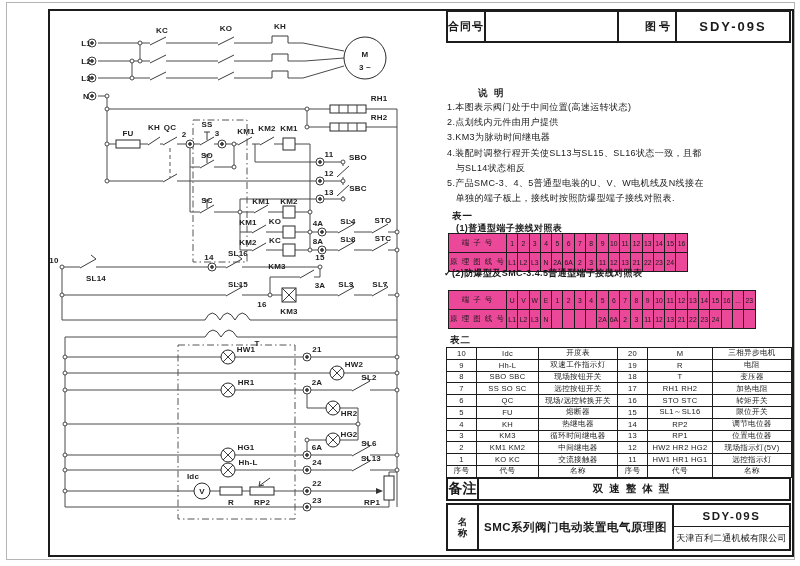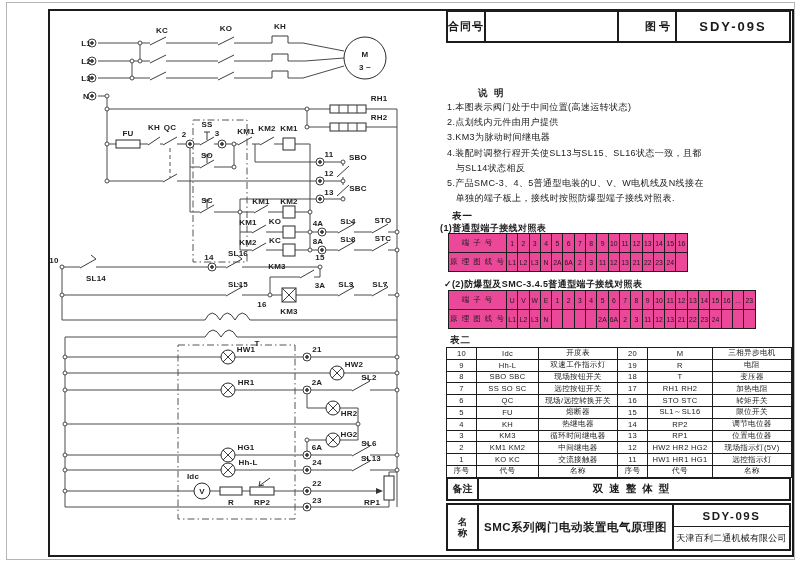--- a/index.html
+++ b/index.html
@@ -29,21 +29,21 @@
       display:flex;align-items:center;justify-content:center;font-size:6.8px;overflow:hidden;}
   
   .t2{position:absolute;left:446px;top:347px;width:345px;background:#fff;border-top:1.5px solid #1c1c1c;border-left:1.5px solid #1c1c1c;}
   .t2row{display:flex;height:11.8px;}
   .t2c{box-sizing:border-box;border-right:1px solid #1c1c1c;border-bottom:1px solid #1c1c1c;
        display:flex;align-items:center;justify-content:center;font-size:7.6px;white-space:nowrap;overflow:hidden;letter-spacing:0.3px;}
   .c0{width:30px;}.c1{width:62px;}.c2{width:79px;}.c3{width:30px;}.c4{width:65px;}.c5{width:79px;}
   .t2row:last-child .t2c{border-bottom:1.5px solid #1c1c1c;}
   
   .remark{position:absolute;left:446px;top:477px;width:345px;height:24px;box-sizing:border-box;border:2px solid #1c1c1c;display:flex;background:#fff;}
-  .remark .rl{box-sizing:border-box;width:31px;border-right:2px solid #1c1c1c;display:flex;align-items:center;justify-content:center;font-size:10px;font-weight:700;}
+  .remark .rl{box-sizing:border-box;width:31px;border-right:2px solid #1c1c1c;display:flex;align-items:center;justify-content:center;font-size:14px;font-weight:700;}
   .remark .rv{flex:1;display:flex;align-items:center;justify-content:center;font-size:10.5px;font-weight:700;letter-spacing:6px;}
   .nameblk{position:absolute;left:446px;top:503px;width:345px;height:48px;box-sizing:border-box;border:2px solid #1c1c1c;display:flex;background:#fff;}
   .nameblk .nl{box-sizing:border-box;width:31px;border-right:2px solid #1c1c1c;display:flex;flex-direction:column;align-items:center;justify-content:center;font-size:9.5px;font-weight:700;line-height:11px;}
   .nameblk .nt{box-sizing:border-box;width:195px;border-right:2px solid #1c1c1c;display:flex;align-items:center;justify-content:center;font-size:11.5px;font-weight:700;letter-spacing:0.5px;white-space:nowrap;}
   .nameblk .nr{flex:1;display:flex;flex-direction:column;}
   .nameblk .nr .no{box-sizing:border-box;height:22px;border-bottom:1.5px solid #1c1c1c;display:flex;align-items:center;justify-content:center;font-size:11.5px;font-weight:700;letter-spacing:1.5px;}
   .nameblk .nr .co{flex:1;display:flex;align-items:center;justify-content:center;font-size:9px;white-space:nowrap;letter-spacing:0.2px;}
   
   #circ{position:absolute;left:0;top:0;}
   #circ text{font-family:"Liberation Sans",sans-serif;font-size:8px;font-weight:700;fill:#222;text-anchor:middle;letter-spacing:0.2px;}
@@ -326,21 +326,21 @@
     <div class="h-lab">合同号</div>
     <div class="h-val"></div>
     <div class="h-lab2">图 号</div>
     <div class="h-no">SDY-09S</div>
   </div>
 
   <div class="notes-title">说 明</div>
   <div class="notes"><div>1.本图表示阀门处于中间位置(高速运转状态)</div><div>2.点划线内元件由用户提供</div><div>3.KM3为脉动时间继电器</div><div>4.装配时调整行程开关使SL13与SL15、SL16状态一致，且都</div><div>   与SL14状态相反</div><div>5.产品SMC-3、4、5普通型电装的U、V、W电机线及N线接在</div><div>   单独的端子板上，接线时按照防爆型端子接线对照表.</div></div>
 
   <div class="tbl-label" style="left:452px;top:210px;">表一</div>
-  <div class="tbl-cap" style="left:440px;top:222px;">(1)普通型端子接线对照表</div>
+  <div class="tbl-cap" style="left:456px;top:222px;">(1)普通型端子接线对照表</div>
 
   <div class="ttable" style="left:448px;top:233px;">
     <div class="trow">
       <div class="tlbl">端 子 号</div>
       <div class="tcells">
           <div class="tc">1</div>
           <div class="tc">2</div>
           <div class="tc">3</div>
           <div class="tc">4</div>
           <div class="tc">5</div>
@@ -373,21 +373,21 @@
           <div class="tc">13</div>
           <div class="tc">21</div>
           <div class="tc">22</div>
           <div class="tc">23</div>
           <div class="tc">24</div>
           <div class="tc"></div>
         </div>
     </div>
   </div>
 
-  <div class="tbl-cap" style="left:444px;top:278px;"><span>✓</span><span>(2)防爆型及SMC-3.4.5普通型端子接线对照表</span></div>
+  <div class="tbl-cap" style="left:444px;top:267px;"><span>✓</span><span>(2)防爆型及SMC-3.4.5普通型端子接线对照表</span></div>
 
   <div class="ttable" style="left:448px;top:290px;">
     <div class="trow">
       <div class="tlbl">端 子 号</div>
       <div class="tcells">
           <div class="tc">U</div>
           <div class="tc">V</div>
           <div class="tc">W</div>
           <div class="tc">E</div>
           <div class="tc">1</div>

